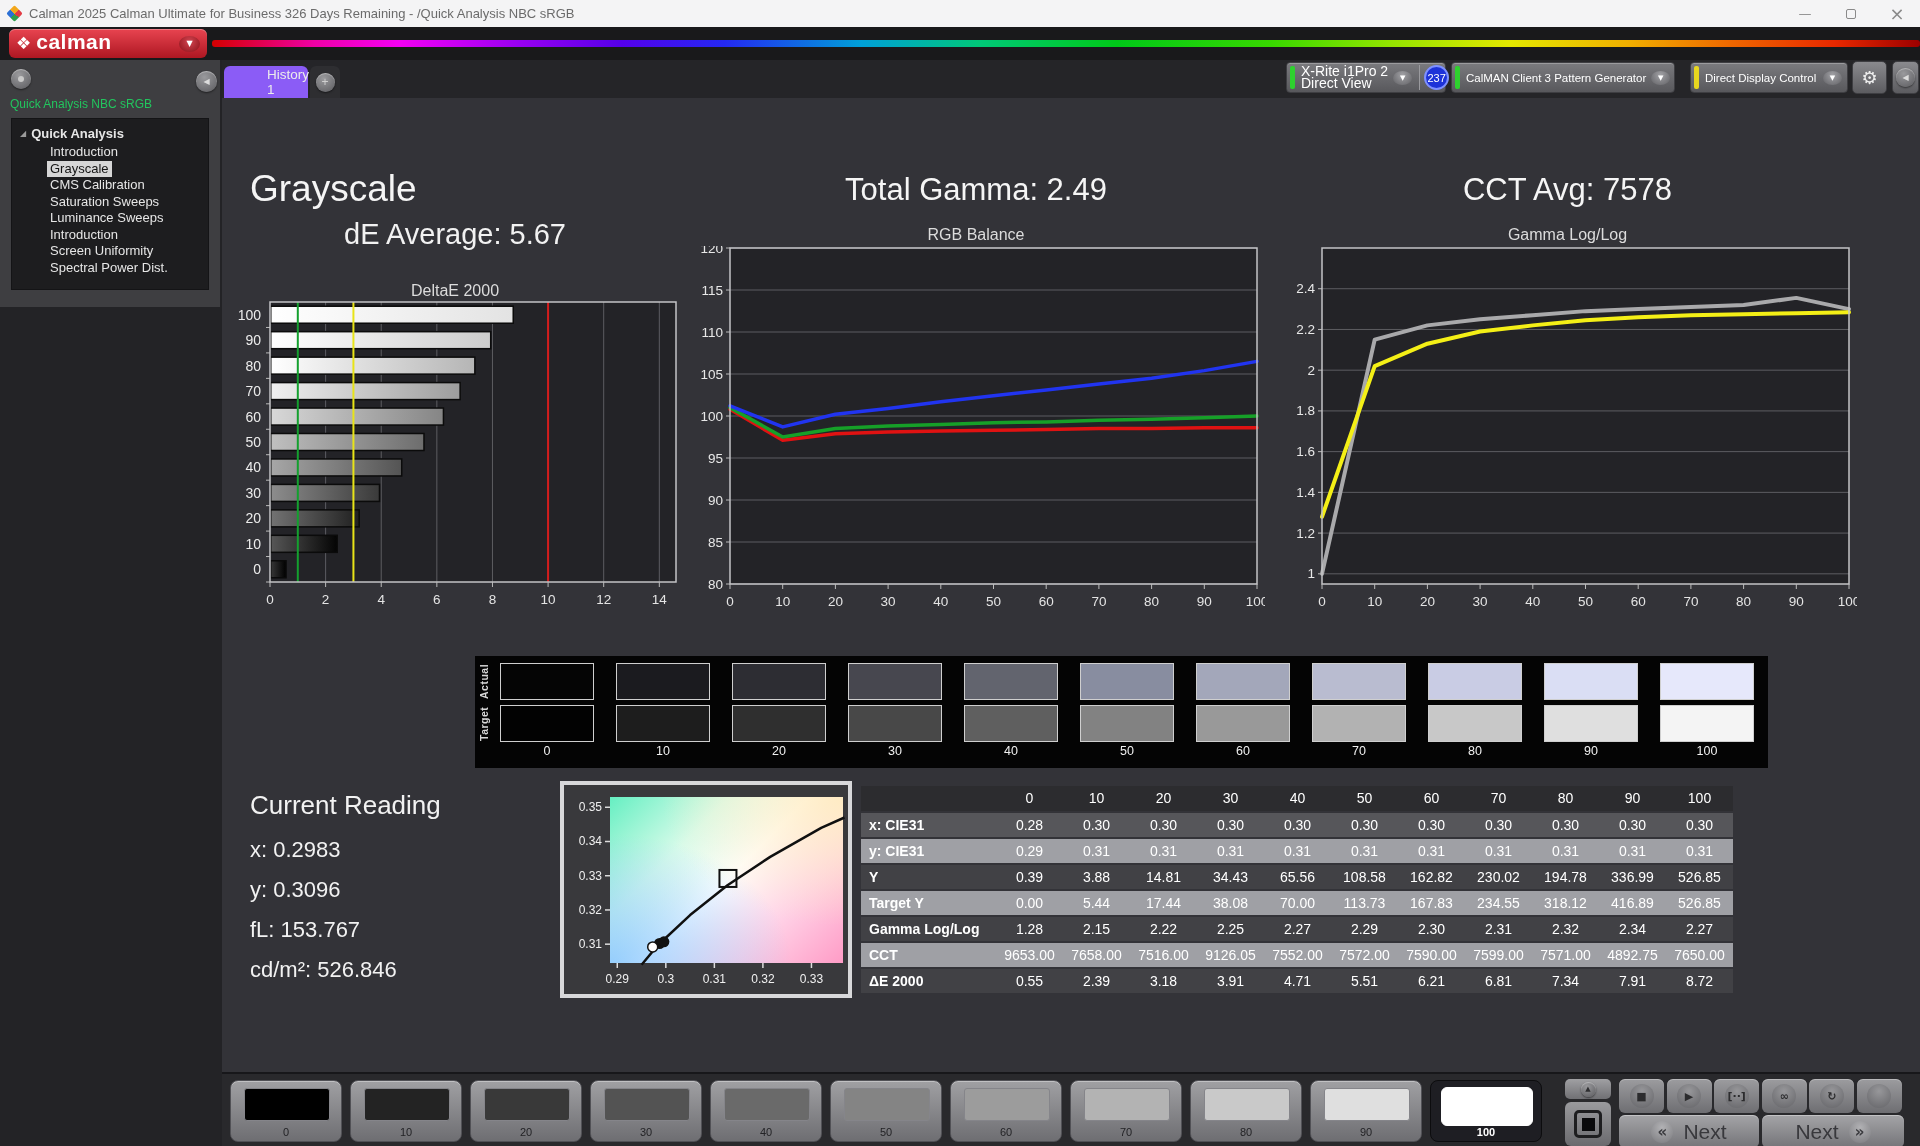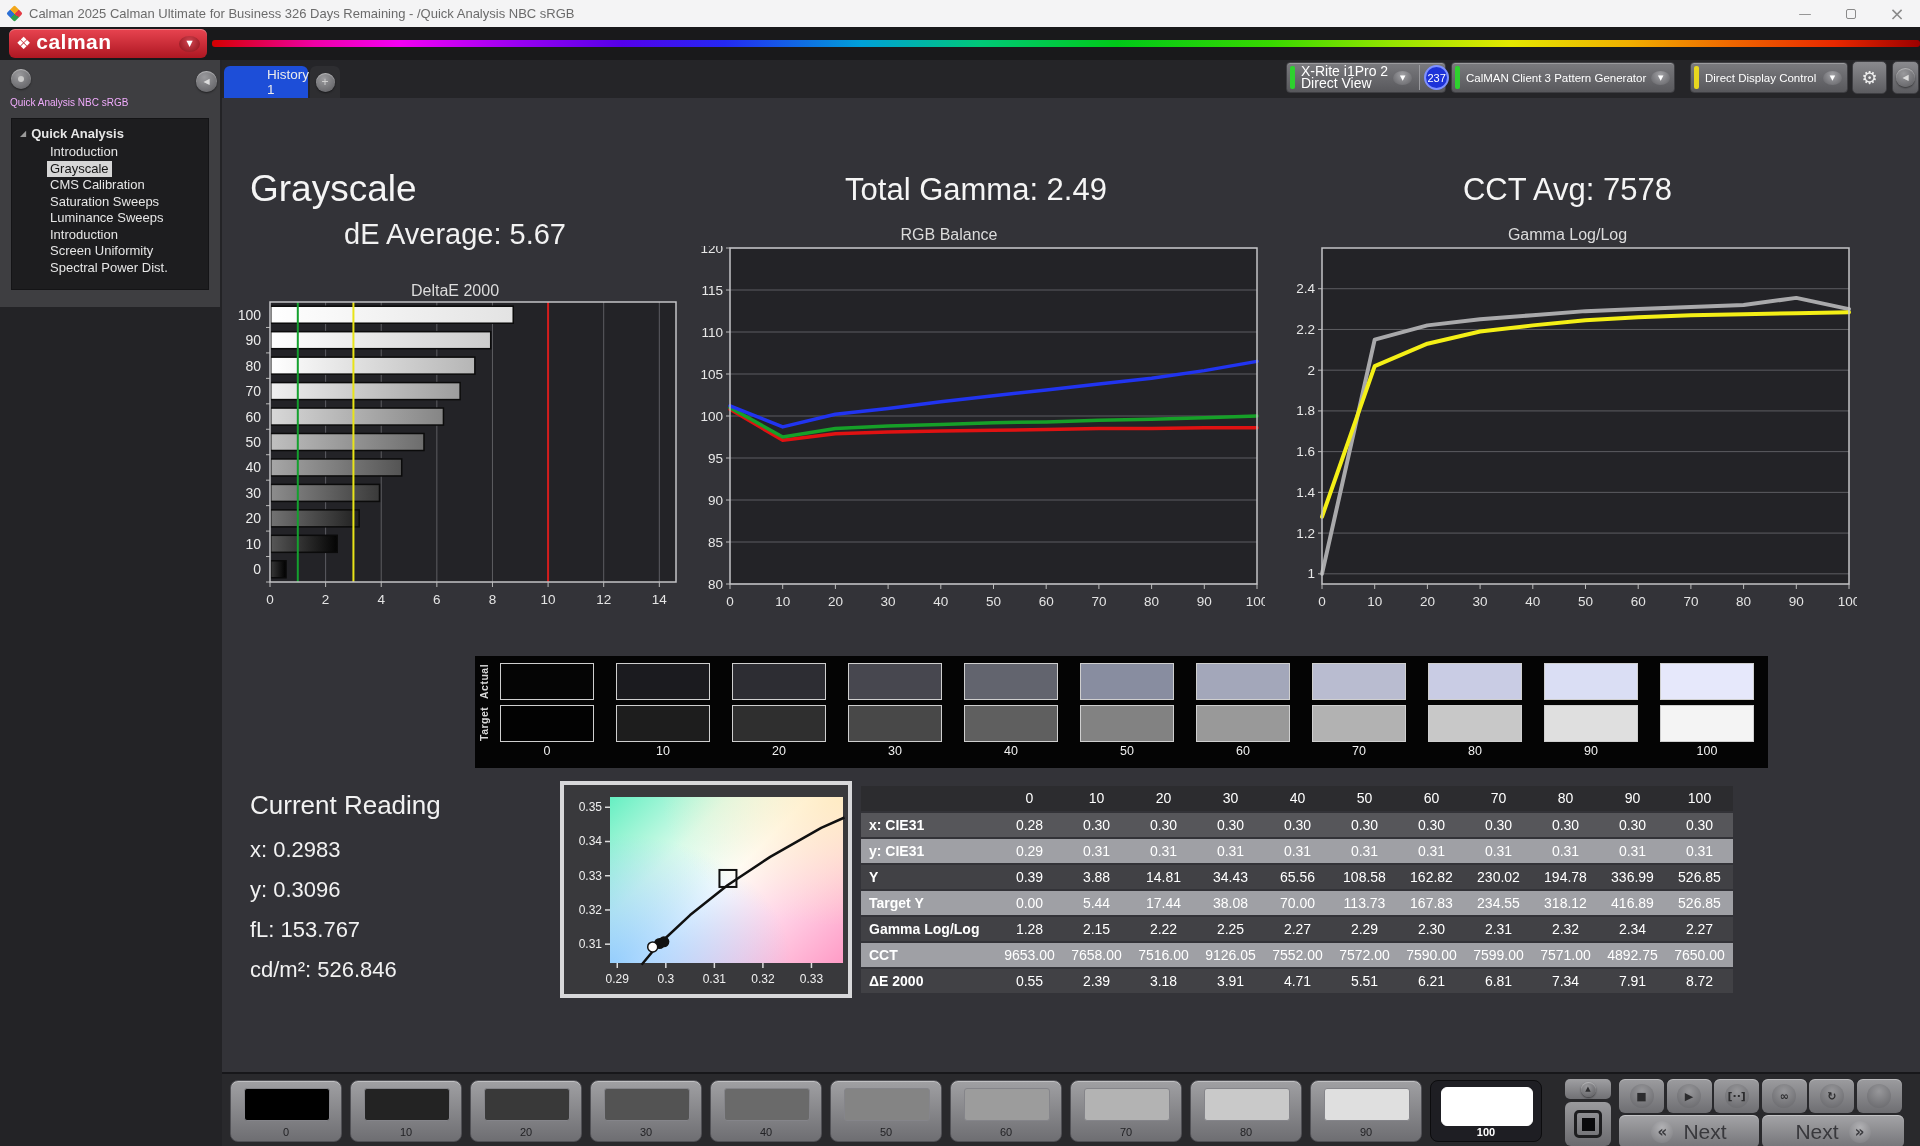--- a/index.html
+++ b/index.html
@@ -37,30 +37,30 @@
   .main-panel{position:absolute;left:222px;top:98px;width:1698px;height:974px;background:#333338;}
 
   
   .sidebar-panel{position:absolute;left:0;top:60px;width:220px;height:247px;background:#3e3e41;}
   .round-btn{border-radius:50%;background:radial-gradient(circle at 40% 30%,#9a9a9d,#5a5a5e);
     box-shadow:inset 0 1px 1px rgba(255,255,255,.4),0 1px 2px rgba(0,0,0,.5);
     display:flex;align-items:center;justify-content:center;color:#dcdcdc;}
   .radio-btn{position:absolute;left:11px;top:9px;width:20px;height:20px;}
   .radio-dot{width:6px;height:6px;border-radius:50%;background:#c9c9c9;}
   .sidebar-collapse{position:absolute;left:196px;top:11px;width:21px;height:21px;font-size:8px;}
-  .sidebar-title{position:absolute;left:10px;top:37px;color:#f0abfc;font-size:10px;}
+  .sidebar-title{position:absolute;left:10px;top:37px;color:#22c55e;font-size:12px;}
   .tree{position:absolute;left:11px;top:58px;width:198px;height:172px;background:#1d1d1f;
     border:1px solid #141416;padding:7px 4px 0 8px;font-size:13px;color:#e6e6e6;}
   .tree-root{font-weight:bold;display:flex;align-items:center;gap:5px;margin-bottom:3px;}
   .tree-caret{color:#9a9a9a;font-size:8px;}
   .tree-item{margin-left:27px;width:fit-content;padding:0 3px;line-height:16.5px;}
   .tree-item.selected{background:#d6d6d6;color:#151515;}
 
   
-  .tab-history{position:absolute;left:224px;top:66px;width:84px;height:32px;background:#1d4ed8;
+  .tab-history{position:absolute;left:224px;top:66px;width:84px;height:32px;background:#8b5cf6;
     border-radius:6px 6px 0 0;color:#ececec;font-size:13.5px;display:flex;align-items:center;justify-content:center;padding-left:44px;}
   .tab-add{position:absolute;left:310px;top:66px;width:30px;height:32px;background:#2e2e31;
     border-radius:6px 6px 0 0;color:#9a9a9a;display:flex;align-items:center;justify-content:center;}
   .tab-add .round-btn{width:19px;height:19px;font-size:12px;color:#cfcfcf;}
   .widget{position:absolute;top:62px;height:31px;border-radius:4px;border:1px solid #3e3e42;
     background:linear-gradient(#7a7a7e,#58585c);display:flex;align-items:center;color:#fff;
     box-shadow:inset 0 1px 0 rgba(255,255,255,.25);}
   .status-edge{width:5px;height:23px;border-radius:2px;margin:0 6px 0 3px;flex:none;}
   .widget-caret{width:19px;height:14px;border-radius:50%;background:radial-gradient(circle at 50% 30%,#a2a2a6,#606064);
     display:flex;align-items:center;justify-content:center;color:#fff;font-size:7px;flex:none;margin:0 5px;}
@@ -80,21 +80,21 @@
     justify-content:center;}
   .panel-collapse .round-btn{width:19px;height:19px;font-size:8px;}
 
   
   .h-grayscale{position:absolute;left:250px;top:168px;color:#f5f5f5;font-size:37px;}
   .h-deavg{position:absolute;left:220px;top:218px;width:470px;text-align:center;color:#f2f2f2;font-size:29px;}
   .h-gamma{position:absolute;left:690px;top:172px;width:572px;text-align:center;color:#f5f5f5;font-size:31px;}
   .h-cct{position:absolute;left:1280px;top:172px;width:575px;text-align:center;color:#f5f5f5;font-size:31px;}
   .chart-sub{position:absolute;color:#dcdcdc;font-size:16px;text-align:center;}
   .sub-deltae{left:220px;top:282px;width:470px;}
-  .sub-rgb{left:663px;top:226px;width:572px;}
+  .sub-rgb{left:690px;top:226px;width:572px;}
   .sub-loglog{left:1280px;top:226px;width:575px;}
   .chart-box{position:absolute;}
   svg{font-family:"Liberation Sans",sans-serif;display:block;}
 
   
   .swatch-band{position:absolute;left:475px;top:656px;width:1293px;height:112px;background:#040404;}
   .rowlabel{position:absolute;left:3px;width:16px;height:37px;color:#d8d8d8;font-size:10.5px;font-weight:bold;
     writing-mode:vertical-rl;transform:rotate(180deg);text-align:center;letter-spacing:.5px;}
   .swatch{position:absolute;width:94px;height:37px;border:1px solid #cfcfcf;}
   .swatch-num{position:absolute;width:94px;top:88px;text-align:center;color:#f0f0f0;font-size:12.5px;}

